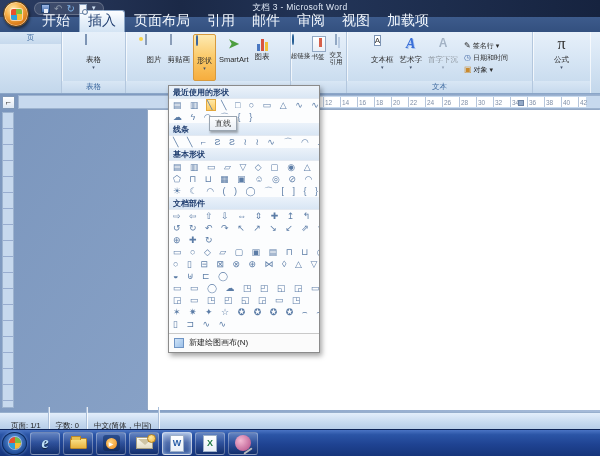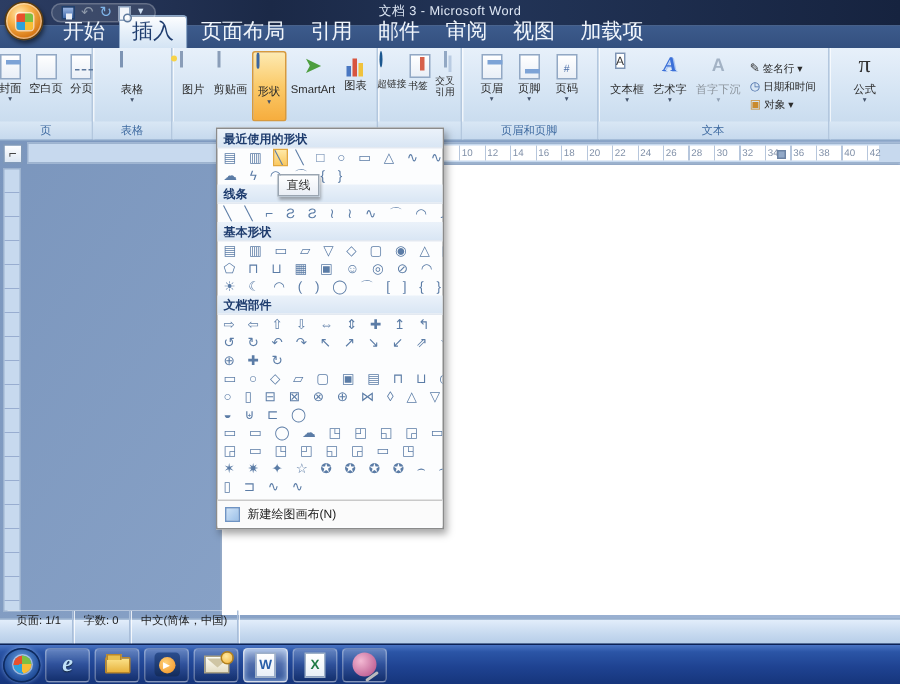--- a/index.html
+++ b/index.html
@@ -96,40 +96,40 @@
   .rn { width:17px; text-align:center; font-size:6.5px; color:#8090a8; line-height:14px; }
   #indent-marker { position:absolute; left:499px; top:4px; width:6px; height:6px;
     background:#93a9c7; border:1px solid #6d83a3; }
   #vruler { position:absolute; left:2px; top:18px; width:12px; bottom:4px;
     background-color:#c7d9ee; border:1px solid #9db3cf;
     background-image:repeating-linear-gradient(180deg,rgba(0,0,0,0) 0 15px,#98add0 15px 16px); }
   #page { position:absolute; left:148px; top:16px; right:0; bottom:2px; background:#fff;
     box-shadow:-1px -1px 0 #94a9c6; }
 
   
-  #shapes-menu { position:absolute; left:144px; top:85px; width:152px; z-index:20;
+  #shapes-menu { position:absolute; left:168px; top:85px; width:152px; z-index:20;
     background:#fcfdfe; border:1px solid #8b8b8b; box-shadow:2px 3px 5px rgba(0,0,0,.35); padding-bottom:1px; }
   .msec-h { height:13px; line-height:13px; background:linear-gradient(#ebf2fa,#d9e6f4);
     border-bottom:1px solid #e3e9f1; color:#1e3c6e; font-weight:bold; font-size:8px; padding:0 4px; }
   .mrow { padding:0 4px; line-height:12px; font-size:9px; letter-spacing:3px; color:#5b7ca6;
     white-space:nowrap; overflow:hidden; }
   .hl { background:linear-gradient(#ffe9a8,#fbc95e); outline:1px solid #e3a83d; }
   #menu-canvas { border-top:1px solid #c9c9c9; margin-top:3px; padding:3px 5px; font-size:8px; color:#222;
     display:flex; align-items:center; gap:5px; background:#fbfbfb; }
   #menu-canvas .cic { width:10px; height:10px; background:linear-gradient(135deg,#cfe3f7,#9cc0e8);
     border:1px solid #6f94c4; flex:0 0 auto; }
   #tooltip { position:absolute; left:40px; top:30px; z-index:40; padding:1px 5px;
     background:linear-gradient(#ffffff,#e9eef5); border:1px solid #9aa5b1;
     box-shadow:1px 2px 2px rgba(0,0,0,.3); font-size:8px; color:#333; white-space:nowrap; }
 
   
   #statusbar { position:absolute; left:0; top:412px; width:600px; height:17px;
     background:linear-gradient(#e3eefb,#c6d9ef 60%,#b7cde8); border-top:1px solid #97afcd;
     display:flex; align-items:center; font-size:7.5px; color:#1c1c1c; padding-left:4px; }
-  .sb-item { padding:0 7px; height:29px; line-height:13px; border-right:1px solid #a9bed9;
+  .sb-item { padding:12px 7px; height:29px; line-height:13px; border-right:1px solid #a9bed9;
     box-shadow:1px 0 0 rgba(255,255,255,.8); }
 
   
   #taskbar { position:absolute; left:0; top:429px; width:600px; height:27px;
     background:linear-gradient(180deg,#4a74c4 0%,#2b55a6 18%,#1f4392 55%,#16357b 100%);
     border-top:1px solid #0c2256; display:flex; align-items:center; padding-left:2px; gap:3px; }
   #start-orb { width:25px; height:23px; border-radius:50%;
     background:radial-gradient(circle at 50% 38%, #6ea6e8, #23509c 68%, #12306b); border:1px solid #0d2a5e;
     display:flex; align-items:center; justify-content:center; box-shadow:0 0 3px rgba(160,200,255,.6); }
   #start-orb .flag { width:12px; height:12px; border-radius:50%;
@@ -189,35 +189,20 @@
   <span class="rtab">引用</span>
   <span class="rtab">邮件</span>
   <span class="rtab">审阅</span>
   <span class="rtab">视图</span>
   <span class="rtab">加载项</span>
 </div>
 
 <div id="ribbon">
 
   <div class="rgroup" style="width:62px">
-    <div class="rbtns">
-      <div class="bb">
-        <span class="ic icpage band-top"></span>
-        <span>封面</span>
-          <span class="caret">▾</span>
-      </div>
-      <div class="bb">
-        <span class="ic icpage"></span>
-        <span>空白页</span>
-      </div>
-      <div class="bb">
-        <span class="ic icpage dash-mid"></span>
-        <span>分页</span>
-      </div>
-    </div>
     <div class="rlabel">页</div>
   </div>
 
   <div class="rgroup" style="width:64px">
     <div class="rbtns">
       <div class="bb">
         <span class="ic"><span class="ic-table"></span></span>
         <span>表格</span>
           <span class="caret">▾</span>
       </div>
@@ -267,40 +252,20 @@
         <span style="font-size:6.5px">书签</span>
       </div>
       <div class="bb" style="width:20px;white-space:normal;text-align:center">
         <span class="ic" style="height:16px"><span class="ic-xref"></span></span>
         <span style="font-size:6.5px;line-height:1.05">交叉引用</span>
       </div>
     </div>
     <div class="rlabel"></div>
   </div>
 
-  <div class="rgroup" style="width:110px">
-    <div class="rbtns" style="gap:6px">
-      <div class="bb">
-        <span class="ic icpage band-top"></span>
-        <span>页眉</span>
-          <span class="caret">▾</span>
-      </div>
-      <div class="bb">
-        <span class="ic icpage band-bot"></span>
-        <span>页脚</span>
-          <span class="caret">▾</span>
-      </div>
-      <div class="bb">
-        <span class="ic icpage" style="font-size:7px;color:#4a6ea8;text-align:center;line-height:19px">#</span>
-        <span>页码</span>
-          <span class="caret">▾</span>
-      </div>
-    </div>
-    <div class="rlabel">页眉和页脚</div>
-  </div>
 
   <div class="rgroup" style="width:186px">
     <div class="rbtns" style="gap:2px">
       <div class="bb">
         <span class="ic"><span class="ic-tbox">A</span></span>
         <span>文本框</span>
           <span class="caret">▾</span>
       </div>
       <div class="bb">
         <span class="ic ic-wordart">A</span>

